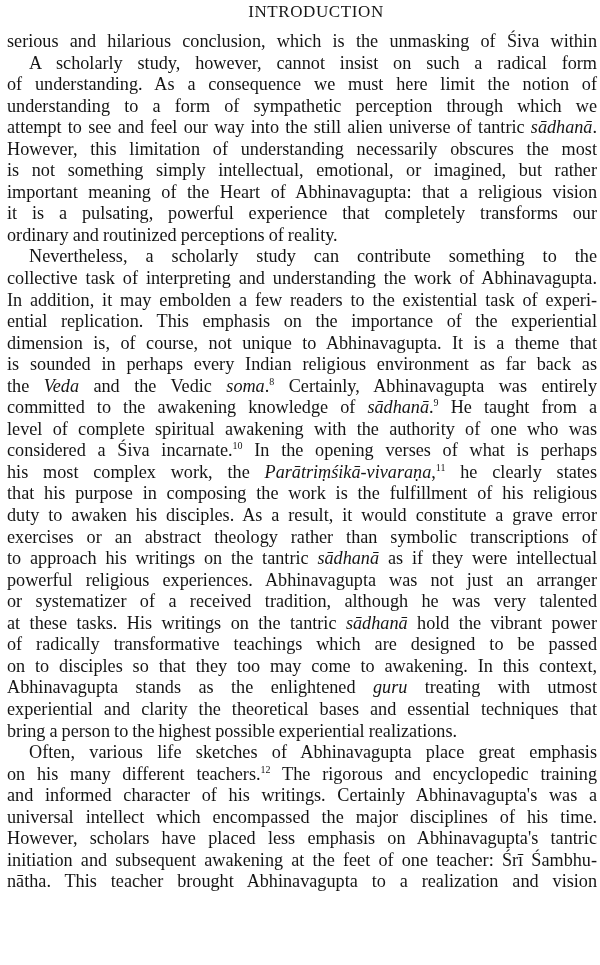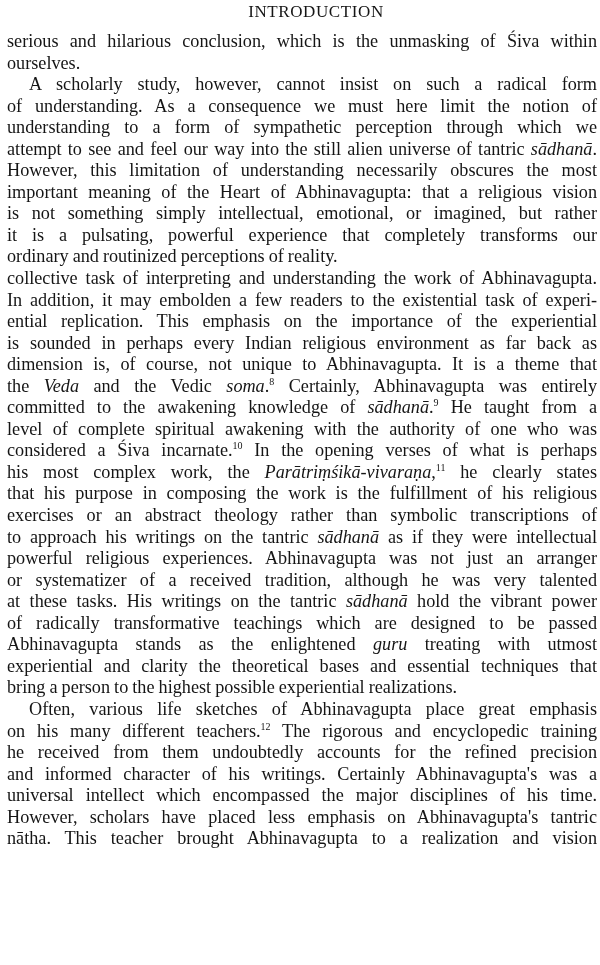--- a/index.html
+++ b/index.html
@@ -75,57 +75,59 @@
 <body>
 
 <div class="running-head">
   <div class="running-title">INTRODUCTION</div>
   <div class="page-number">3</div>
 </div>
 
 <div class="text-block" id="text-block">
     <div>
       <span class="line"><span>serious and hilarious conclusion, which is the unmasking of Śiva within</span></span>
-      <span class="line last"><span>ourselves.</span></span>
     </div>
     <div>
       <span class="line indent"><span>A scholarly study, however, cannot insist on such a radical form</span></span>
       <span class="line"><span>of understanding.  As a consequence we must here limit the notion of</span></span>
       <span class="line"><span>understanding to a form of sympathetic perception through which we</span></span>
       <span class="line"><span>attempt to see and feel our way into the still alien universe of tantric </span><i>sādhanā</i><span>.</span></span>
       <span class="line"><span>However, this limitation of understanding necessarily obscures the most</span></span>
+      <span class="line"><span>is not something simply intellectual, emotional, or imagined, but rather</span></span>
       <span class="line"><span>important meaning of the Heart of Abhinavagupta: that a religious vision</span></span>
-      <span class="line"><span>is not something simply intellectual, emotional, or imagined, but rather</span></span>
       <span class="line"><span>it is a pulsating, powerful experience that completely transforms our</span></span>
       <span class="line last"><span>ordinary and routinized perceptions of reality.</span></span>
     </div>
     <div>
+      <span class="line indent"><span>Nevertheless, a scholarly study can contribute something to the</span></span>
       <span class="line"><span>collective task of interpreting and understanding the work of Abhinavagupta.</span></span>
       <span class="line"><span>In addition, it may embolden a few readers to the existential task of experi-</span></span>
       <span class="line"><span>ential replication.  This emphasis on the importance of the experiential</span></span>
+      <span class="line"><span>dimension is, of course, not unique to Abhinavagupta.  It is a theme that</span></span>
       <span class="line"><span>is sounded in perhaps every Indian religious environment as far back as</span></span>
-      <span class="line"><span>dimension is, of course, not unique to Abhinavagupta.  It is a theme that</span></span>
       <span class="line"><span>the </span><i>Veda</i><span> and the Vedic </span><i>soma</i><span>.</span><sup>8</sup><span>  Certainly, Abhinavagupta was entirely</span></span>
       <span class="line"><span>committed to the awakening knowledge of </span><i>sādhanā</i><span>.</span><sup>9</sup><span>  He taught from a</span></span>
       <span class="line"><span>level of complete spiritual awakening with the authority of one who was</span></span>
       <span class="line"><span>considered a Śiva incarnate.</span><sup>10</sup><span>  In the opening verses of what is perhaps</span></span>
       <span class="line"><span>his most complex work, the </span><i>Parātriṃśikā-vivaraṇa</i><span>,</span><sup>11</sup><span> he clearly states</span></span>
       <span class="line"><span>that his purpose in composing the work is the fulfillment of his religious</span></span>
+      <span class="line"><span>duty to awaken his disciples.  As a result, it would constitute a grave error</span></span>
       <span class="line"><span>exercises or an abstract theology rather than symbolic transcriptions of</span></span>
       <span class="line"><span>to approach his writings on the tantric </span><i>sādhanā</i><span> as if they were intellectual</span></span>
       <span class="line"><span>powerful religious experiences.  Abhinavagupta was not just an arranger</span></span>
       <span class="line"><span>or systematizer of a received tradition, although he was very talented</span></span>
       <span class="line"><span>at these tasks.  His writings on the tantric </span><i>sādhanā</i><span> hold the vibrant power</span></span>
       <span class="line"><span>of radically transformative teachings which are designed to be passed</span></span>
+      <span class="line"><span>on to disciples so that they too may come to awakening.  In this context,</span></span>
       <span class="line"><span>Abhinavagupta stands as the enlightened </span><i>guru</i><span> treating with utmost</span></span>
       <span class="line"><span>experiential and clarity the theoretical bases and essential techniques that</span></span>
       <span class="line last"><span>bring a person to the highest possible experiential realizations.</span></span>
     </div>
     <div>
       <span class="line indent"><span>Often, various life sketches of Abhinavagupta place great emphasis</span></span>
       <span class="line"><span>on his many different teachers.</span><sup>12</sup><span>  The rigorous and encyclopedic training</span></span>
-      <span class="line"><span>he received from them undoubtedly accounts for the refined precision</span></span>
       <span class="line"><span>and informed character of his writings.  Certainly Abhinavagupta's was a</span></span>
       <span class="line"><span>universal intellect which encompassed the major disciplines of his time.</span></span>
       <span class="line"><span>However, scholars have placed less emphasis on Abhinavagupta's tantric</span></span>
+      <span class="line"><span>initiation and subsequent awakening at the feet of one teacher: Śrī Śambhu-</span></span>
       <span class="line"><span>nātha.  This teacher brought Abhinavagupta to a realization and vision</span></span>
     </div>
   </div>
 
 </body></html>

